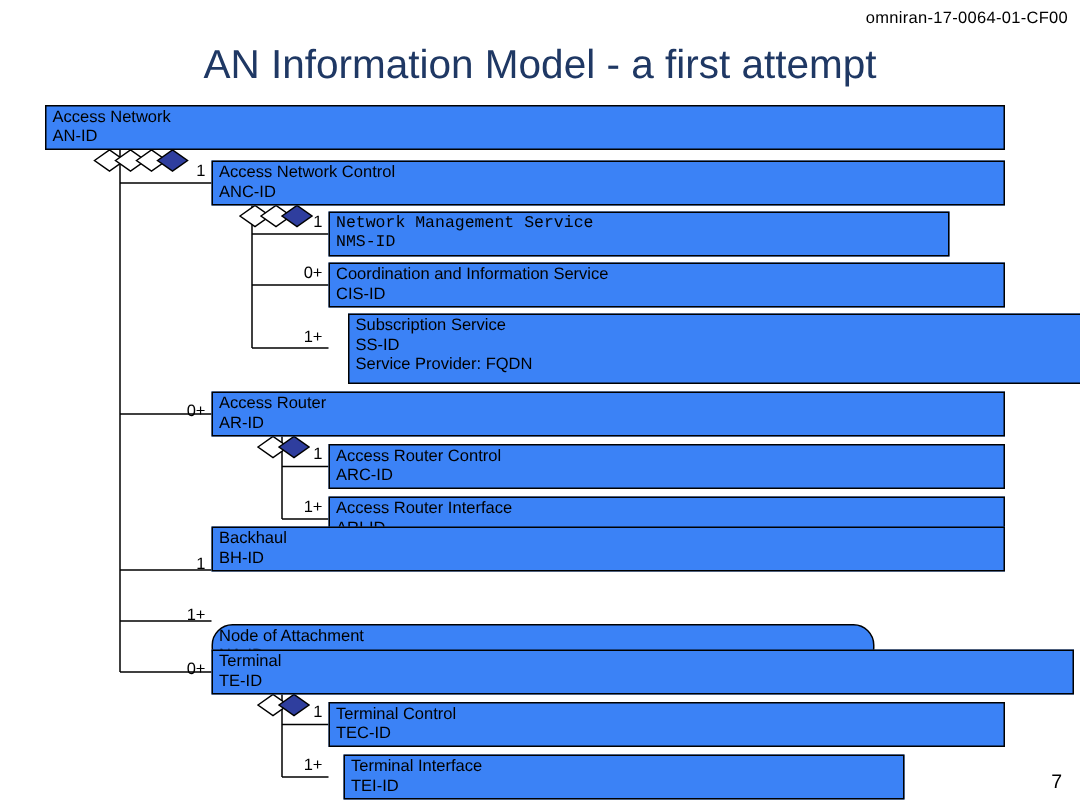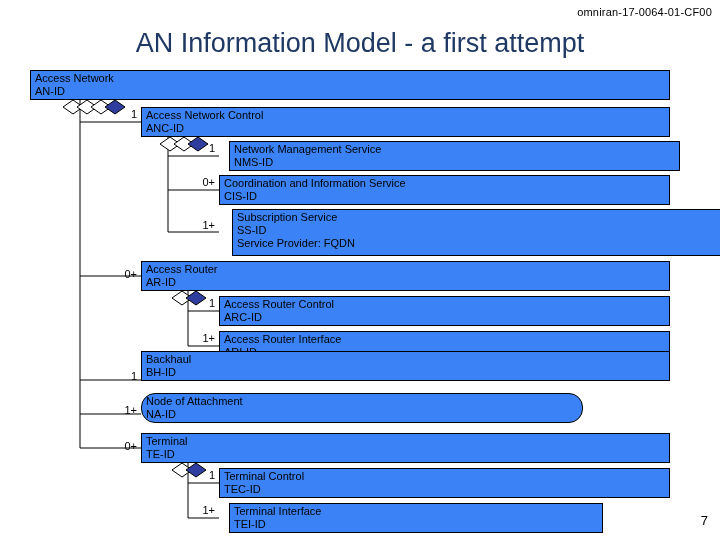--- a/index.html
+++ b/index.html
@@ -73,21 +73,21 @@
     <div class="l1">Access Network</div>
     <div class="l2">AN-ID</div>
   </div>
 
   <div class="box" style="left:141px;top:107px;width:529px;height:30px;">
     <div class="l1">Access Network Control</div>
     <div class="l2">ANC-ID</div>
   </div>
   <div class="card" style="left:111px;top:108px;width:26px;">1</div>
 
-  <div class="box" style="left:229px;top:141px;width:451px;height:30px;">
+  <div class="box" style="left:219px;top:141px;width:414px;height:30px;font-family:Liberation Mono, monospace;">
     <div class="l1">Network Management Service</div>
     <div class="l2">NMS-ID</div>
   </div>
   <div class="card" style="left:189px;top:142px;width:26px;">1</div>
 
   <div class="box" style="left:219px;top:175px;width:451px;height:30px;">
     <div class="l1">Coordination and Information Service</div>
     <div class="l2">CIS-ID</div>
   </div>
   <div class="card" style="left:189px;top:176px;width:26px;">0+</div>
@@ -116,27 +116,27 @@
     <div class="l2">ARI-ID</div>
   </div>
   <div class="card" style="left:189px;top:332px;width:26px;">1+</div>
 
   <div class="box" style="left:141px;top:351px;width:529px;height:30px;">
     <div class="l1">Backhaul</div>
     <div class="l2">BH-ID</div>
   </div>
   <div class="card" style="left:111px;top:370px;width:26px;">1</div>
 
-  <div class="box" style="left:141px;top:393px;width:442px;height:30px;border-radius:14px;">
+  <div class="box" style="left:141px;top:416px;width:442px;height:30px;border-radius:14px;">
     <div class="l1">Node of Attachment</div>
     <div class="l2">NA-ID</div>
   </div>
   <div class="card" style="left:111px;top:404px;width:26px;">1+</div>
 
-  <div class="box" style="left:141px;top:433px;width:529px;height:30px;text-align:center;">
+  <div class="box" style="left:141px;top:433px;width:575px;height:30px;text-align:center;">
     <div class="l1">Terminal</div>
     <div class="l2">TE-ID</div>
   </div>
   <div class="card" style="left:111px;top:440px;width:26px;">0+</div>
 
   <div class="box" style="left:219px;top:468px;width:451px;height:30px;">
     <div class="l1">Terminal Control</div>
     <div class="l2">TEC-ID</div>
   </div>
   <div class="card" style="left:189px;top:469px;width:26px;">1</div>

